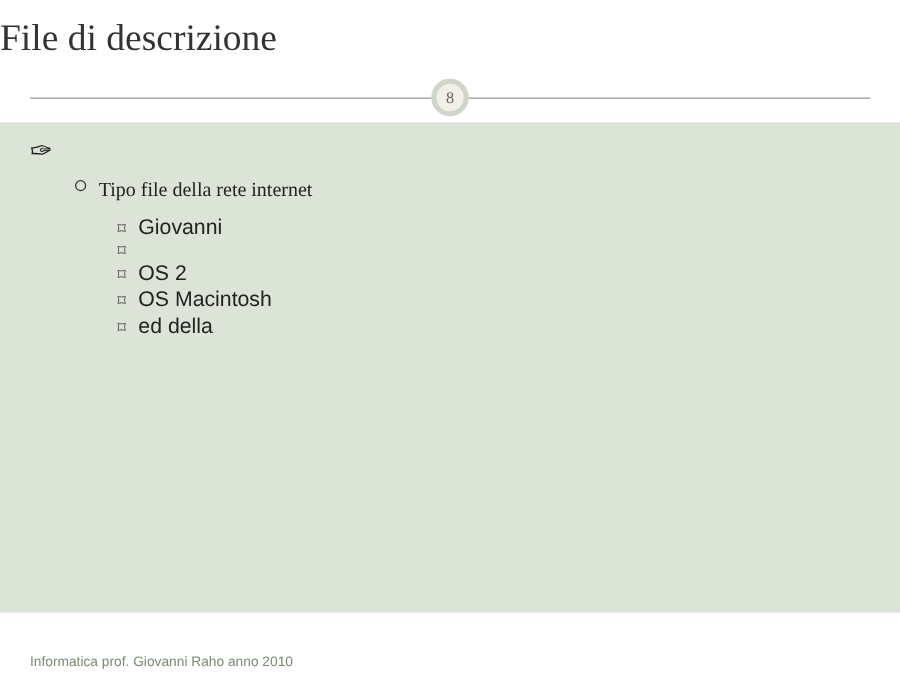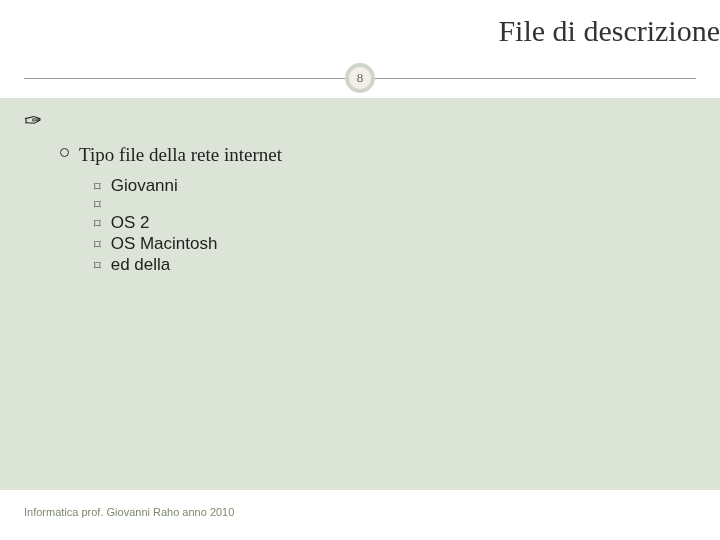--- a/index.html
+++ b/index.html
@@ -10,21 +10,21 @@
     font-family: Georgia, 'Times New Roman', serif;
     position: relative;
     overflow: hidden;
   }
   .slide {
     width: 100%;
     height: 100%;
     position: relative;
   }
   .title {
-    text-align: right;
+    text-align: left;
     font-size: 30px;
     color: #333;
     padding-top: 14px;
     font-weight: normal;
     font-family: Georgia, serif;
   }
   .badge-row {
     position: relative;
     height: 40px;
     margin-top: 10px;
@@ -67,22 +67,22 @@
     color: #222;
     margin-bottom: 8px;
   }
   .lvl1 .bullet {
     font-size: 22px;
     margin-right: 6px;
     display: inline-block;
   }
   .lvl2 {
     display: flex;
-    align-items: center;
-    font-size: 19px;
+    align-items: flex-start;
+    font-size: 16px;
     color: #222;
     margin-left: 36px;
     margin-bottom: 2px;
     line-height: 1.35;
   }
   .lvl2 .bullet {
     font-size: 13px;
     margin-right: 10px;
     position: relative;
     top: -2px;
@@ -98,21 +98,21 @@
     font-family: 'Segoe UI', Arial, sans-serif;
   }
   .lvl3 .bullet {
     font-size: 13px;
     margin-right: 10px;
     color: #555;
   }
   .footer {
     position: absolute;
     left: 24px;
-    bottom: 22px;
+    bottom: 4px;
     font-size: 11px;
     color: #7a8a6f;
     font-family: 'Segoe UI', Arial, sans-serif;
   }
   .circ {
     display: inline-block;
     width: 9px;
     height: 9px;
     border: 1.5px solid #333;
     border-radius: 50%;

